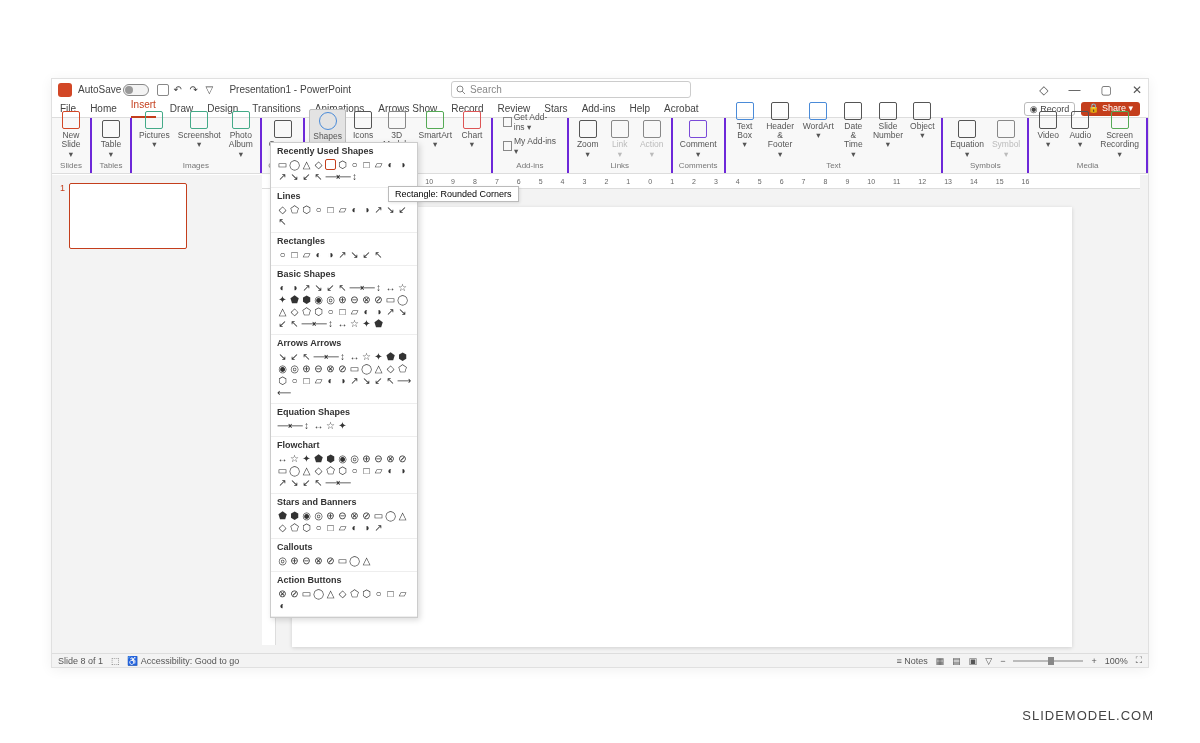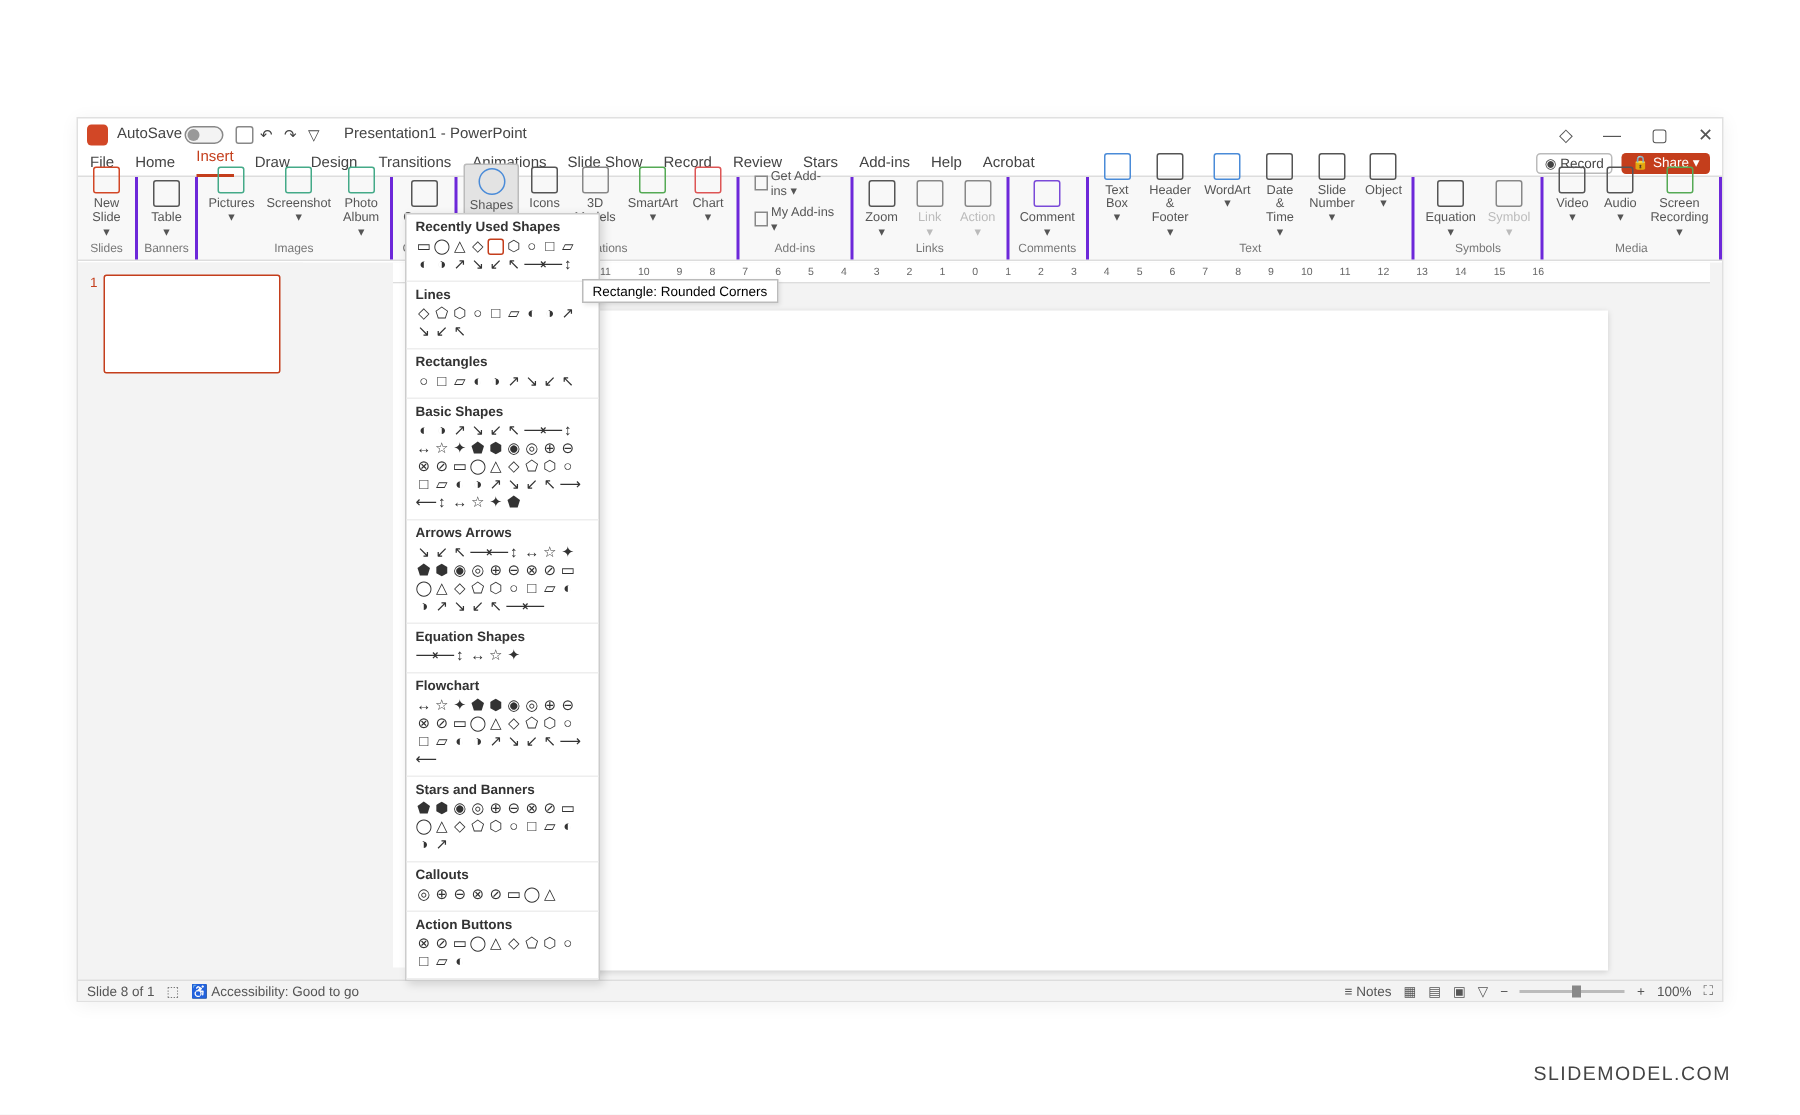--- a/index.html
+++ b/index.html
@@ -41,21 +41,21 @@
   .thumbs { width: 150px; background: #f3f3f3; padding: 8px; }
   .thumb { display: flex; gap: 4px; }
   .thumb-num { font-size: 9px; color: #c43e1c; }
   .thumb-prev { width: 118px; height: 66px; background: #fff; border: 1.5px solid #c43e1c; border-radius: 2px; }
   .canvas-area { flex: 1; position: relative; }
   .ruler-h { position: absolute; top: 0; left: 60px; right: 8px; height: 14px; background: #fff; border-bottom: 1px solid #ddd; font-size: 7px; color: #666; display: flex; align-items: center; overflow: hidden; }
   .ruler-v { position: absolute; top: 14px; left: 60px; width: 14px; bottom: 8px; background: #fff; border-right: 1px solid #ddd; font-size: 7px; color: #666; }
   .slide { position: absolute; left: 90px; top: 32px; width: 780px; height: 440px; background: #fff; box-shadow: 0 1px 4px rgba(0,0,0,0.15); }
 
   
-  .shapes-panel { position: absolute; left: 218px; top: 63px; width: 130px; background: #fff; border: 1px solid #ccc; box-shadow: 2px 2px 6px rgba(0,0,0,0.15); z-index: 50; font-size: 9px; }
+  .shapes-panel { position: absolute; left: 218px; top: 63px; width: 148px; background: #fff; border: 1px solid #ccc; box-shadow: 2px 2px 6px rgba(0,0,0,0.15); z-index: 50; font-size: 9px; }
   .sp-section { border-bottom: 1px solid #eee; padding: 3px 6px 5px; }
   .sp-title { font-weight: 600; color: #333; font-size: 9px; margin-bottom: 3px; }
   .sp-row { display: flex; flex-wrap: wrap; gap: 1px; }
   .shape { width: 11px; height: 11px; border: 1px solid #555; }
   .shape.noborder { border: none; }
   .shape.highlight { border: 1.5px solid #c43e1c; border-radius: 2px; }
   .tooltip { position: absolute; left: 336px; top: 107px; background: #fff; border: 1px solid #bbb; font-size: 9px; padding: 2px 6px; box-shadow: 1px 1px 3px rgba(0,0,0,0.1); z-index: 60; white-space: nowrap; }
 
   
   .statusbar { position: absolute; bottom: 0; left: 0; right: 0; height: 14px; background: #f3f3f3; border-top: 1px solid #ddd; display: flex; align-items: center; font-size: 9px; color: #555; padding: 0 6px; }
@@ -74,37 +74,44 @@
     <div class="pp-logo"></div>
     <span class="autosave-toggle">
       <span>AutoSave</span>
       <span class="toggle"></span>
     </span>
     <span class="qa-icon" style="border-radius:2px;"></span>
     <span class="qa-icon" style="border:none;">↶</span>
     <span class="qa-icon" style="border:none;">↷</span>
     <span class="qa-icon" style="border:none;">▽</span>
     <span style="margin-left:10px;">Presentation1 - PowerPoint</span>
+    <div class="searchbar">
+      <svg width="10" height="10">
+          <circle cx="4" cy="4" r="3" stroke="#888" fill="none"></circle>
+          <line x1="6" y1="6" x2="9" y2="9" stroke="#888"></line>
+        </svg>
+      <span textcontent="Search">Search</span>
+    </div>
     <div class="win-controls">
       <span>◇</span>
       <span>—</span>
       <span>▢</span>
       <span>✕</span>
     </div>
   </div>
 
   <div class="tabs">
     <span class="tab">File</span>
     <span class="tab">Home</span>
     <span class="tab active">Insert</span>
     <span class="tab">Draw</span>
     <span class="tab">Design</span>
     <span class="tab">Transitions</span>
     <span class="tab">Animations</span>
-    <span class="tab">Slide Show</span>
+    <span class="tab">Arrows Show</span>
     <span class="tab">Record</span>
     <span class="tab">Review</span>
     <span class="tab">Stars</span>
     <span class="tab">Add-ins</span>
     <span class="tab">Help</span>
     <span class="tab">Acrobat</span>
     <div class="right">
       <span class="btn-record">◉ <span>Record</span></span>
       <span class="btn-share">🔒 <span>Share</span> ▾</span>
     </div>
@@ -120,21 +127,21 @@
         </div>
         <div class="group-label">Slides</div>
       </div>
       <div class="group">
         <div class="group-items">
           <div class="ritem">
             <div class="ic" style="border: 1.5px solid rgb(85, 85, 85); border-radius: 2px;"></div>
             <span>Table<br>▾</span>
           </div>
         </div>
-        <div class="group-label">Banners</div>
+        <div class="group-label">Tables</div>
       </div>
       <div class="group">
         <div class="group-items">
           <div class="ritem">
             <div class="ic" style="border: 1.5px solid rgb(68, 170, 136); border-radius: 2px;"></div>
             <span>Pictures<br>▾</span>
           </div>
           <div class="ritem">
             <div class="ic" style="border: 1.5px solid rgb(68, 170, 136); border-radius: 2px;"></div>
             <span>Screenshot<br>▾</span>

